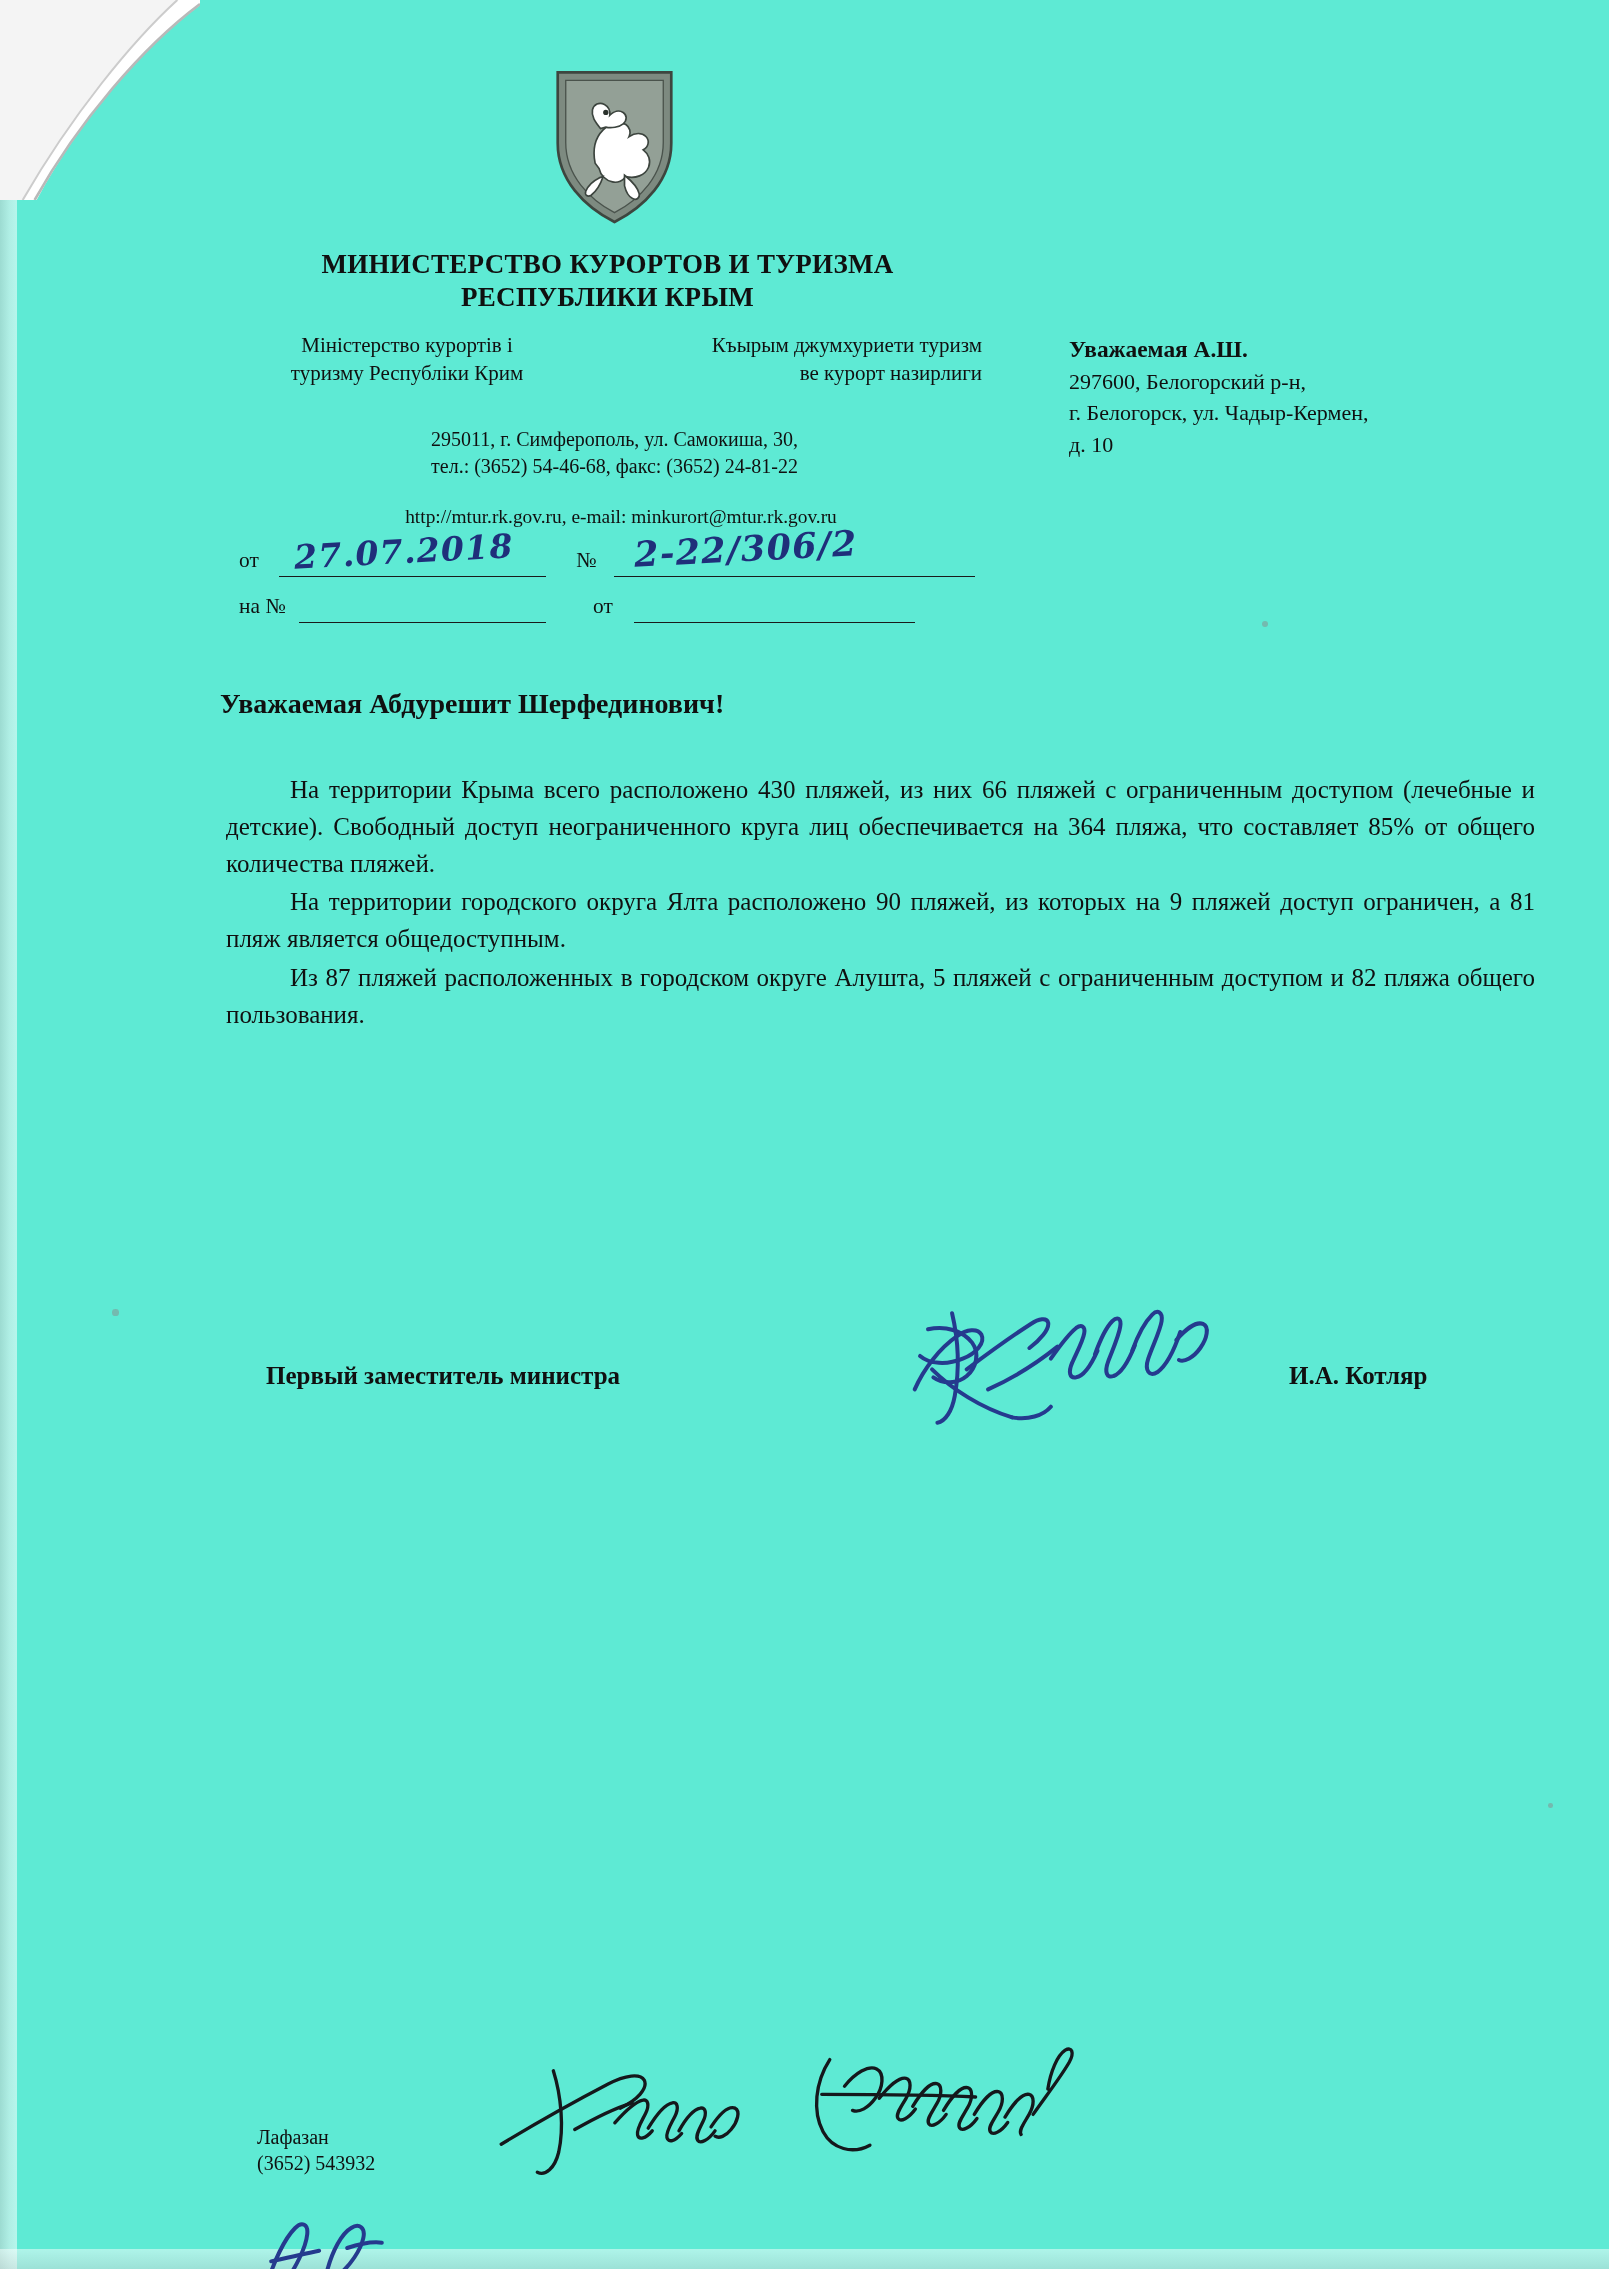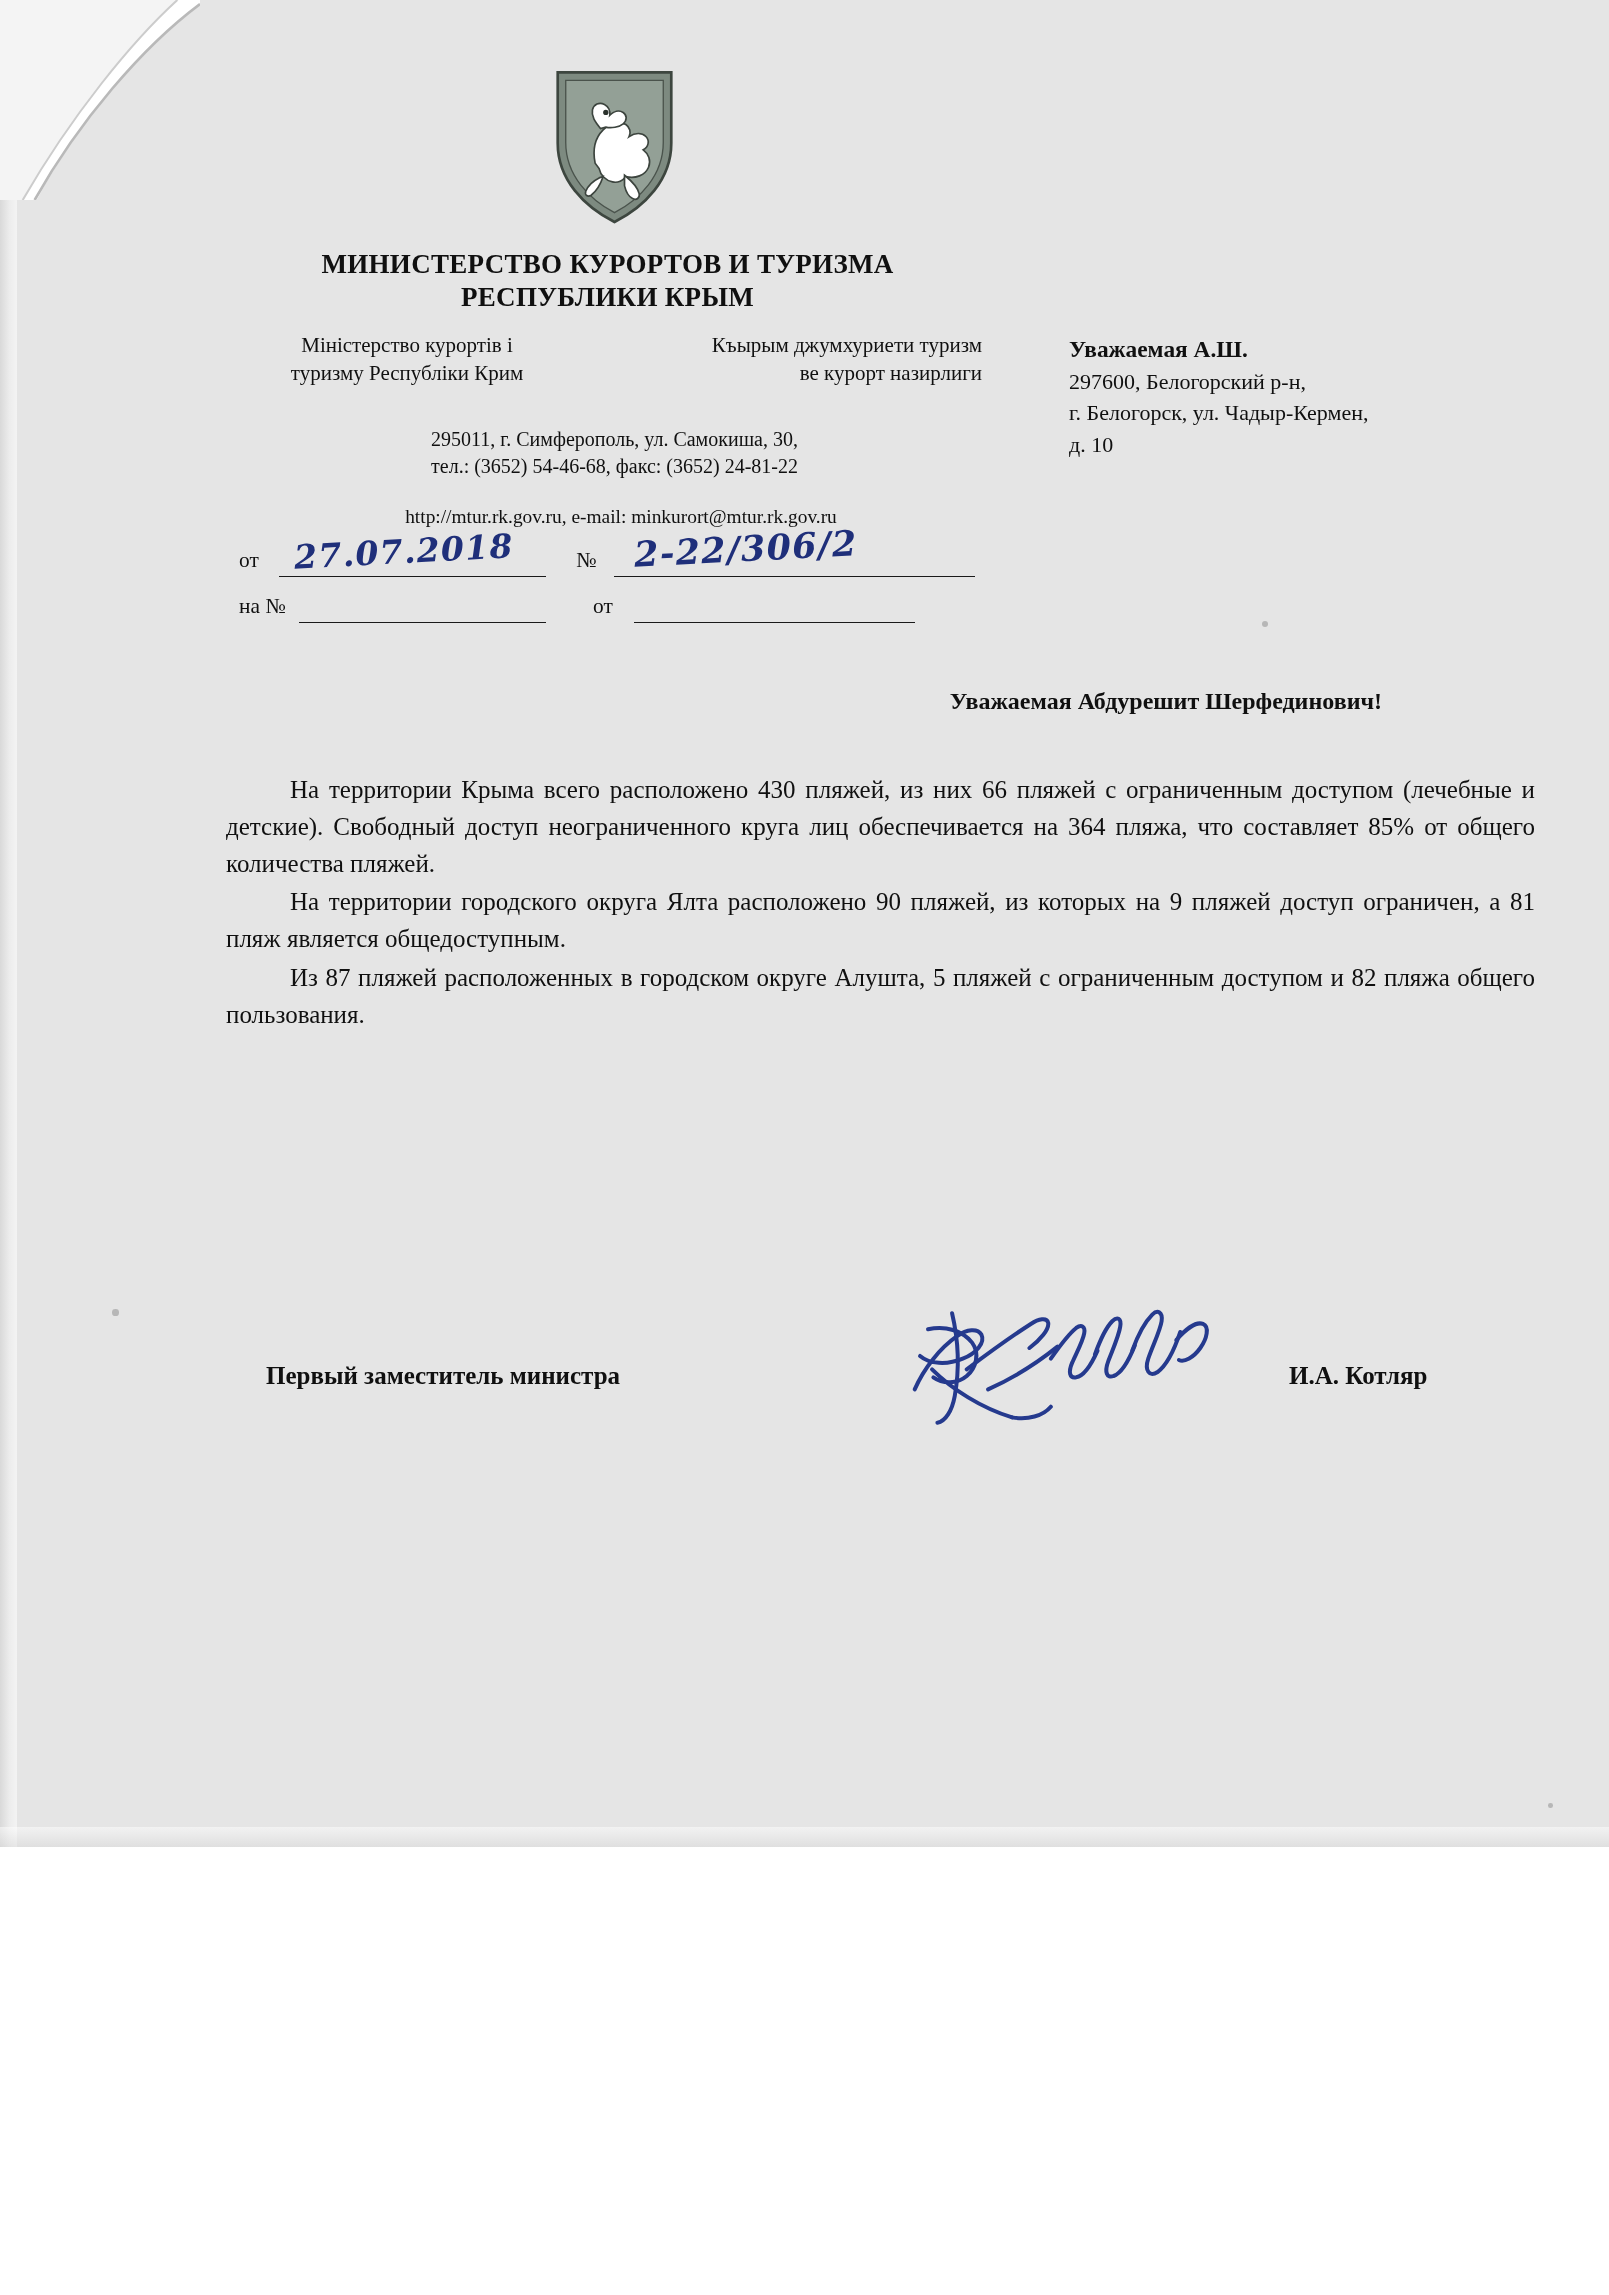--- a/index.html
+++ b/index.html
@@ -7,22 +7,22 @@
     padding: 0;
     background: #ffffff;
   }
   body {
     font-family: "Liberation Serif", serif;
     color: #101010;
   }
   .page {
     position: relative;
     width: 1610px;
-    height: 1847px;
-    background: #e5e5e5;
+    height: 2269px;
+    background: #5eead4;
     overflow: hidden;
   }
   
   .corner-fold {
     position: absolute;
     top: 0;
     left: 0;
     width: 200px;
     height: 200px;
     pointer-events: none;
@@ -124,23 +124,23 @@
     letter-spacing: 1.3px;
     transform: rotate(-3deg);
   }
 
   
   .salutation {
     position: absolute;
     left: 220px;
     top: 688px;
     width: 1162px;
-    text-align: right;
-    font-weight: bold;
-    font-size: 24px;
+    text-align: left;
+    font-weight: bold;
+    font-size: 28px;
   }
   .body-text {
     position: absolute;
     left: 226px;
     top: 771px;
     width: 1309px;
     font-size: 25px;
     line-height: 1.48;
     text-align: justify;
   }

